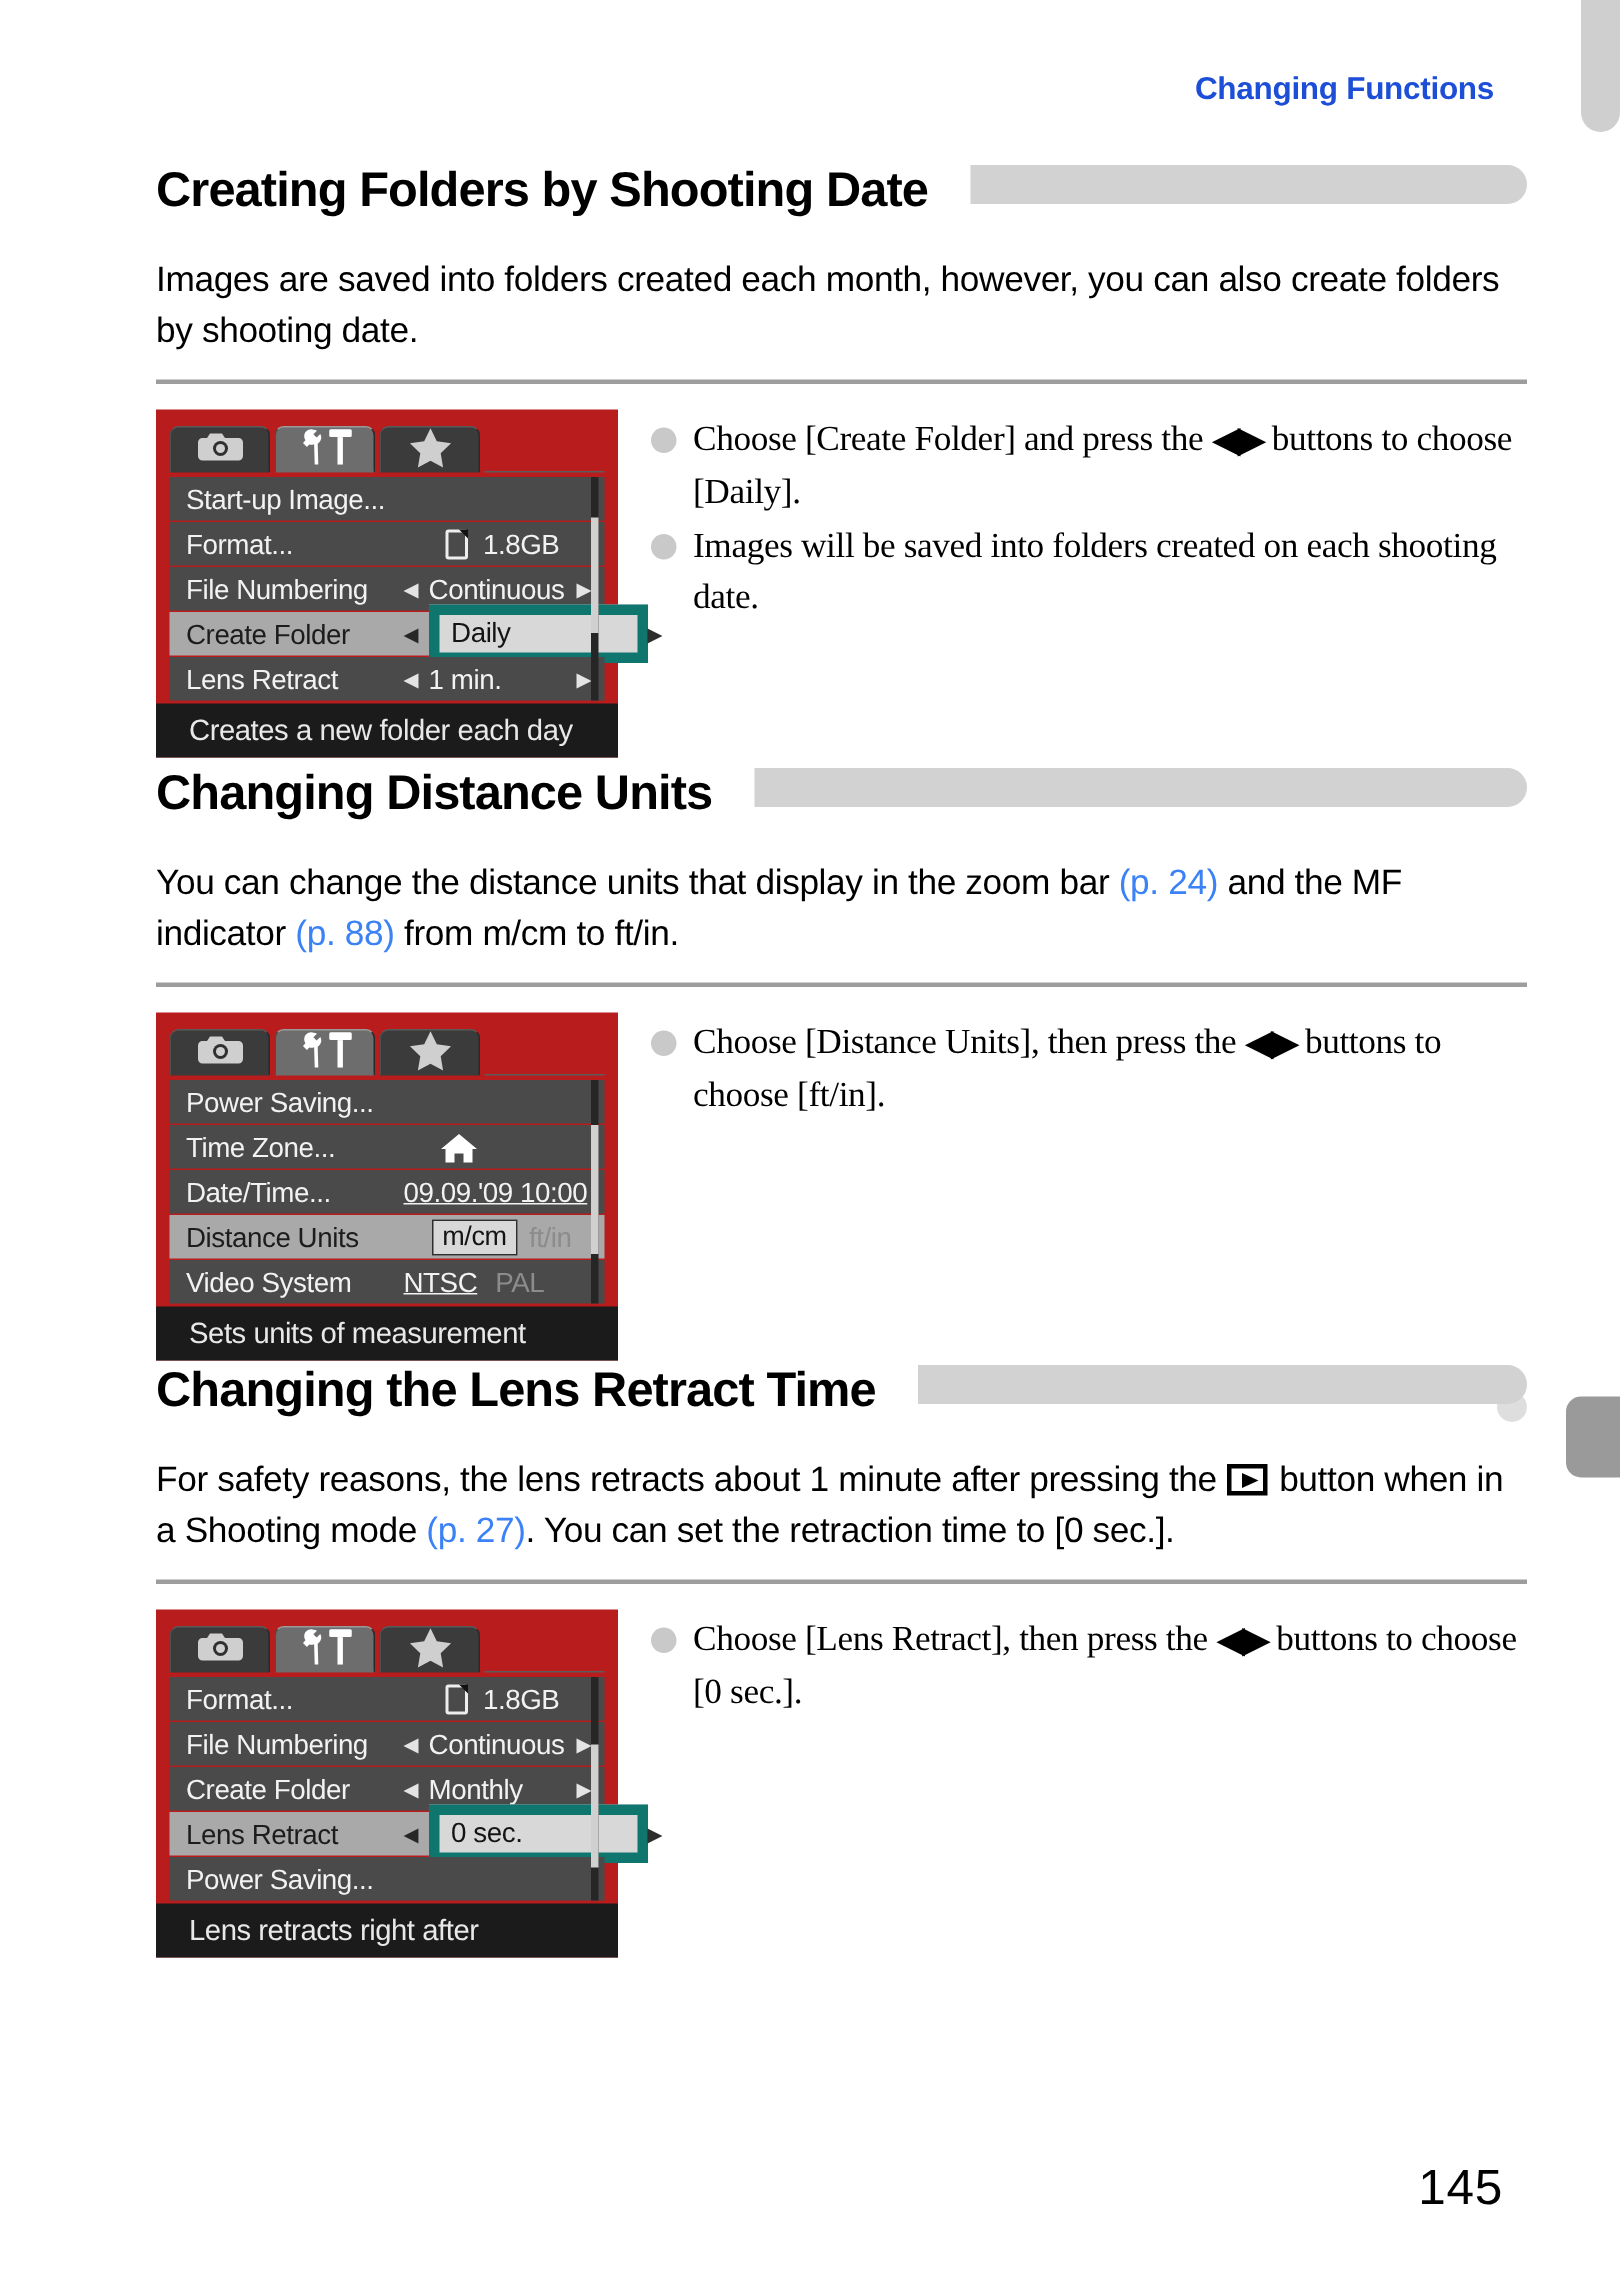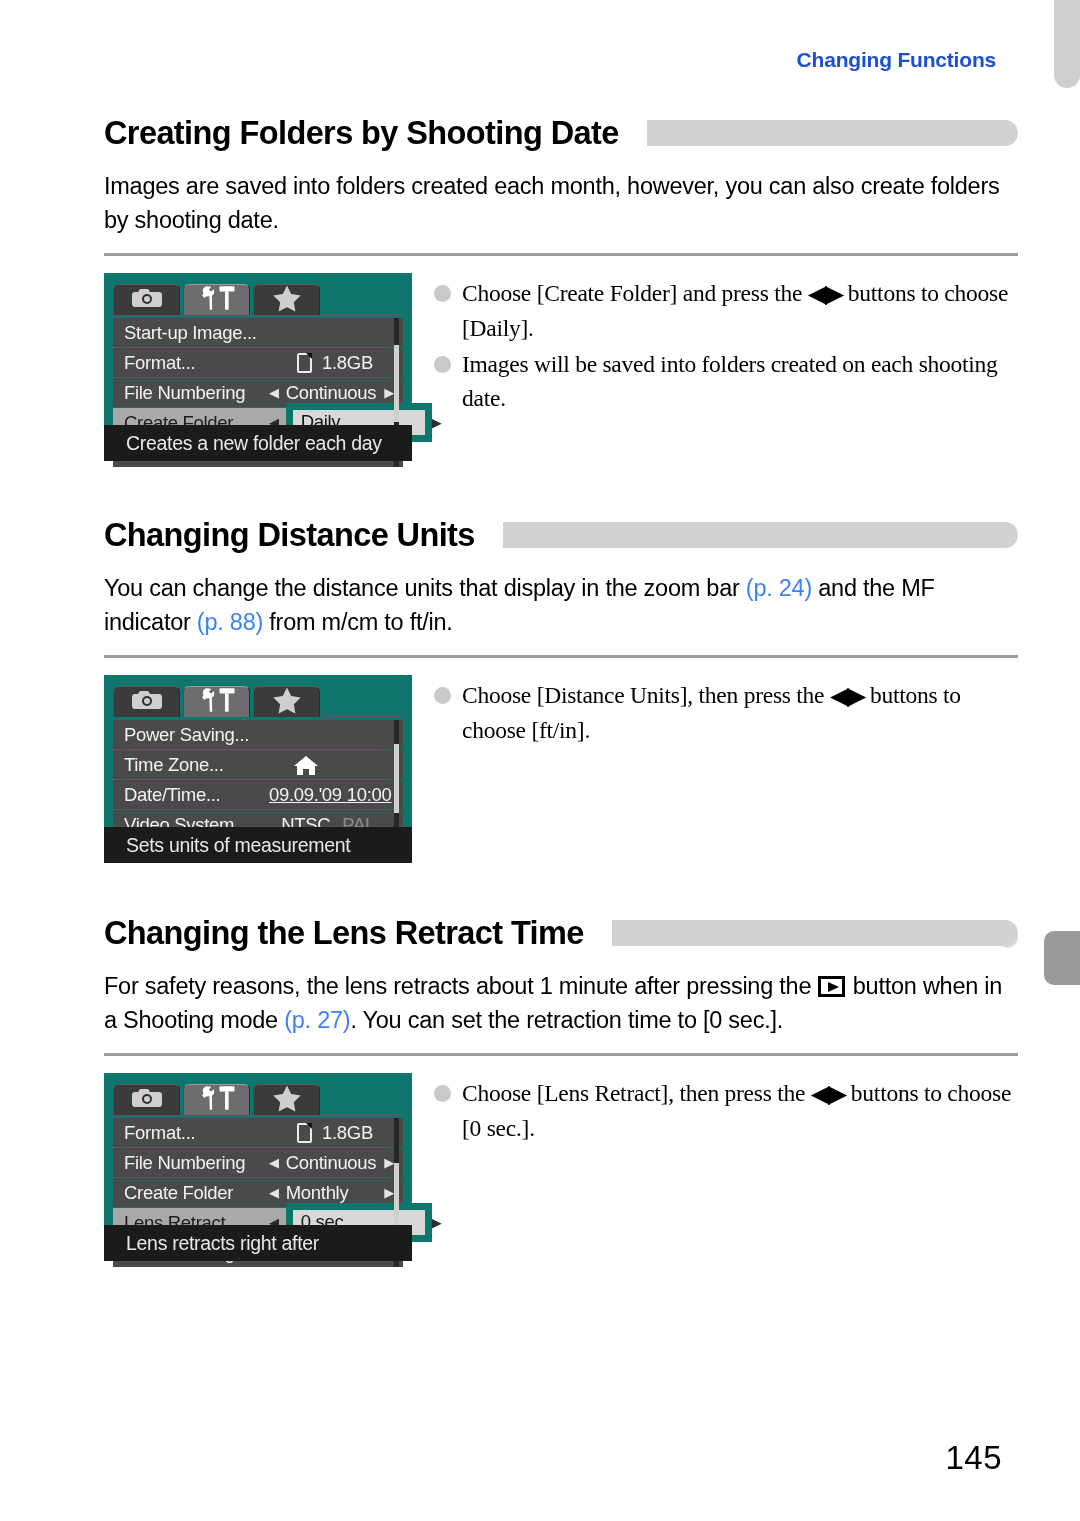--- a/index.html
+++ b/index.html
@@ -36,21 +36,21 @@
   }
   .thumb-dot {
     position: absolute; right: 62px; top: 928px;
     width: 20px; height: 20px; border-radius: 50%;
     background: #dedede;
   }
 
   
   .section { position: absolute; left: 104px; width: 914px; }
   .sec-head {
-    display: flex; align-items: center; gap: 12px;
+    display: flex; align-items: flex-start; gap: 12px;
     height: 46px;
   }
   .sec-head h2 {
     font-size: 32.5px; font-weight: bold; letter-spacing: -0.6px;
     white-space: nowrap; line-height: 1;
   }
   .sec-bar {
     flex: 1 1 auto; height: 26px; margin-left: 16px;
     background: #d2d2d2;
     border-top-right-radius: 13px; border-bottom-right-radius: 13px;
@@ -64,22 +64,22 @@
   .pref { color: #3b82f6; }
 
   .hr {
     height: 3px; background: #9d9d9d; margin-top: 16px;
   }
 
   
   .step { display: flex; margin-top: 17px; }
 
   .lcd {
-    width: 308px; height: 188px; flex: 0 0 308px;
-    background: #0f766e;
+    width: 308px; height: 232px; flex: 0 0 308px;
+    background: #b91c1c;
     padding: 8px 9px 0 9px;
     position: relative;
   }
   .lcd-tabs { display: flex; height: 34px; align-items: flex-end; }
   .lcd-tab {
     width: 67px; height: 31px;
     background: #3b3b3b;
     border-radius: 6px 6px 0 0;
     display: flex; align-items: center; justify-content: center;
     margin-right: 3px;
@@ -323,23 +323,30 @@
                 <span class="lcd-value" style="padding-left:24px">
                   <span class="home-icon"><svg width="26" height="21" viewBox="0 0 26 21">
                       <path fill="#ffffff" d="M13 1L1 11h3v9h6v-6h6v6h6v-9h3z"></path>
                     </svg></span>
                 </span>
               </div>
               <div class="lcd-row">
                 <span class="lcd-label">Date/Time...</span>
                 <span class="lcd-value val-plain" style="justify-content:flex-end;padding-right:10px">09.09.'09 10:00</span>
               </div>
+              <div class="lcd-row sel">
+                <span class="lcd-label">Distance Units</span>
+                <span class="lcd-value" style="justify-content:flex-end;padding-right:18px">
+                  <span class="val-chip">m/cm</span>
+                  <span class="val-dim">ft/in</span>
+                </span>
+              </div>
               <div class="lcd-row">
                 <span class="lcd-label">Video System</span>
-                <span class="lcd-value" style="justify-content:flex-end;padding-right:24px">
+                <span class="lcd-value" style="justify-content:flex-start;padding-right:24px">
                   <span class="val-plain" style="margin-right:12px">NTSC</span>
                   <span class="val-dim">PAL</span>
                 </span>
               </div>
               <div class="lcd-scroll">
                 <i style="top:20%;height:58%"></i>
               </div>
             </div>
             <div class="lcd-hint">
               <span>Sets units of measurement</span>

